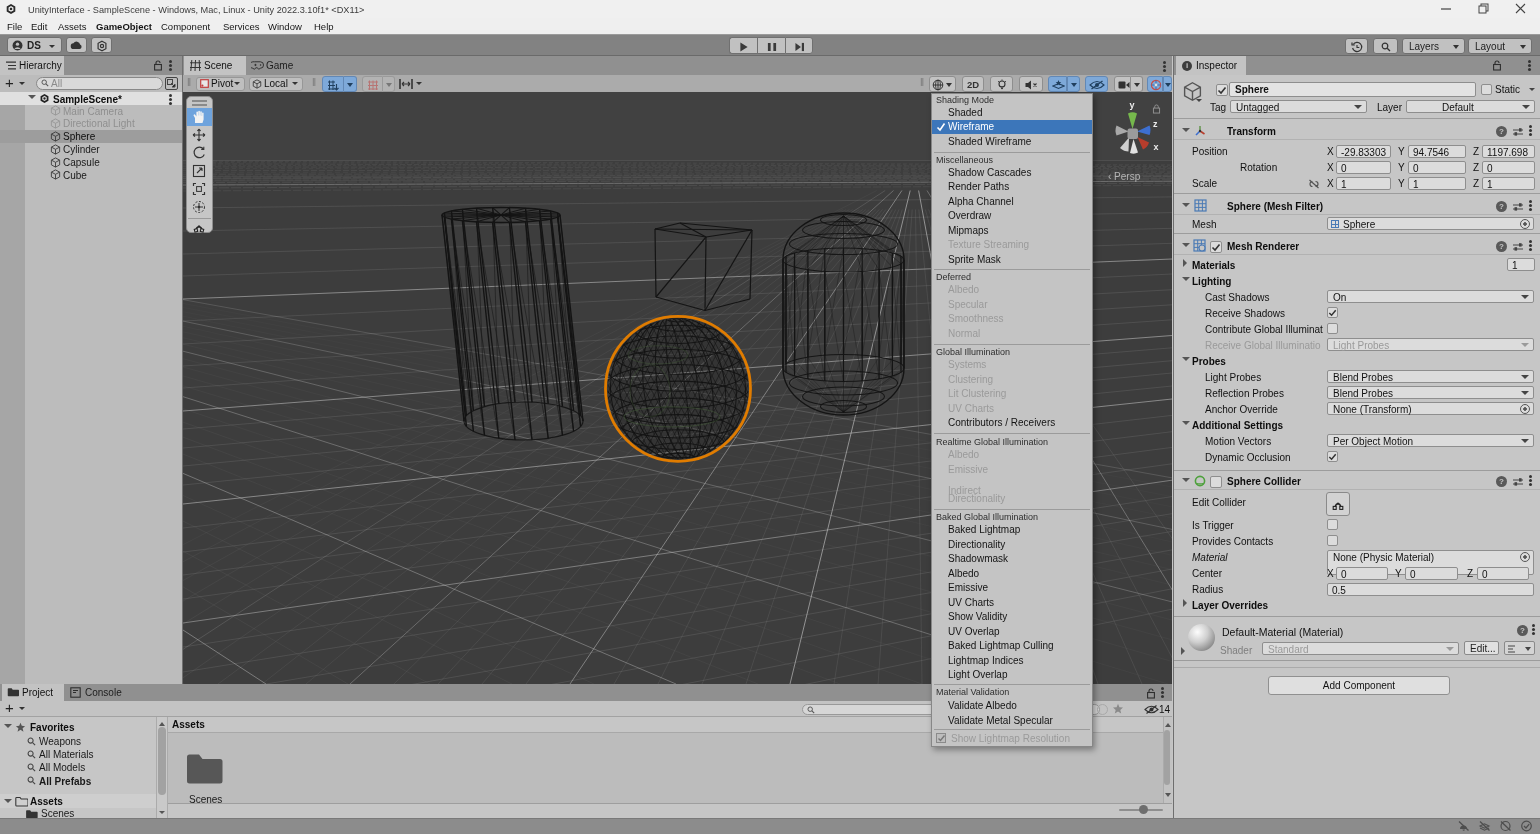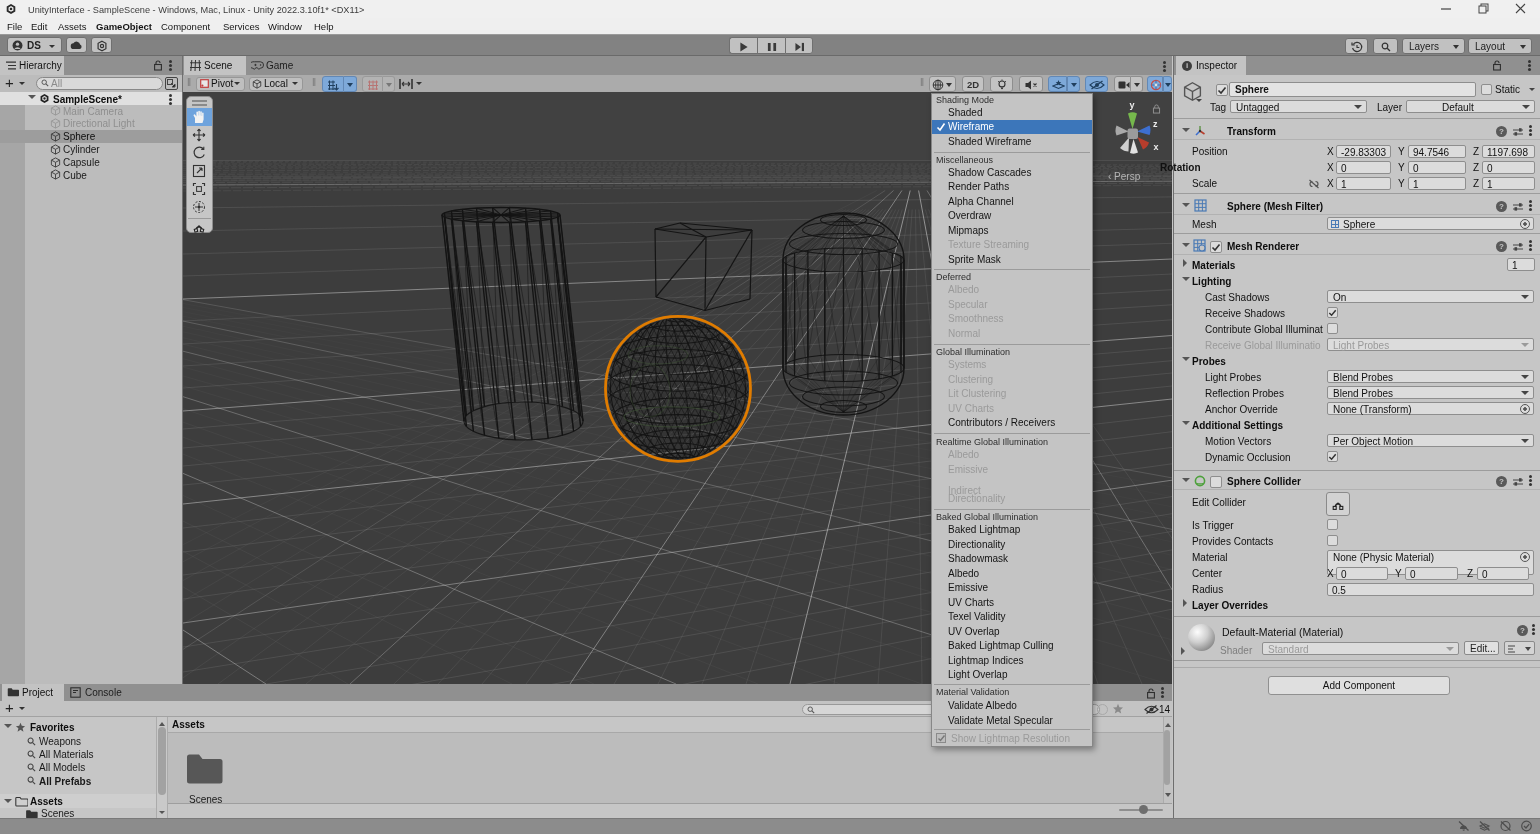--- a/index.html
+++ b/index.html
@@ -757,21 +757,21 @@
       <span style="position:absolute;left:4px;top:1px;font-size:10px;color:#111;white-space:nowrap;">-29.83303</span>
     </div>
 <div class="abs" style="left:1398px;top:146px;font-size:10px;color:#111;font-weight:normal;white-space:nowrap;">Y</div>
 <div class="abs fld" style="left:1408px;top:145px;width:58px;height:13px;">
       <span style="position:absolute;left:4px;top:1px;font-size:10px;color:#111;white-space:nowrap;">94.7546</span>
     </div>
 <div class="abs" style="left:1473px;top:146px;font-size:10px;color:#111;font-weight:normal;white-space:nowrap;">Z</div>
 <div class="abs fld" style="left:1482px;top:145px;width:53px;height:13px;">
       <span style="position:absolute;left:4px;top:1px;font-size:10px;color:#111;white-space:nowrap;">1197.698</span>
     </div>
-<div class="abs" style="left:1160px;top:161.8px;font-size:10px;color:#111;font-weight:bold;white-space:nowrap;">Rotation</div>
+<div class="abs" style="left:1240px;top:161.8px;font-size:10px;color:#111;font-weight:normal;white-space:nowrap;">Rotation</div>
 <div class="abs" style="left:1327px;top:161.8px;font-size:10px;color:#111;font-weight:normal;white-space:nowrap;">X</div>
 <div class="abs fld" style="left:1336px;top:160.8px;width:55px;height:13px;">
       <span style="position:absolute;left:4px;top:1px;font-size:10px;color:#111;white-space:nowrap;">0</span>
     </div>
 <div class="abs" style="left:1398px;top:161.8px;font-size:10px;color:#111;font-weight:normal;white-space:nowrap;">Y</div>
 <div class="abs fld" style="left:1408px;top:160.8px;width:58px;height:13px;">
       <span style="position:absolute;left:4px;top:1px;font-size:10px;color:#111;white-space:nowrap;">0</span>
     </div>
 <div class="abs" style="left:1473px;top:161.8px;font-size:10px;color:#111;font-weight:normal;white-space:nowrap;">Z</div>
 <div class="abs fld" style="left:1482px;top:160.8px;width:53px;height:13px;">
@@ -912,21 +912,21 @@
         <path d="M4 10.5 C5 5.5 9 5.5 10 10.5" fill="none" stroke="#222" stroke-width="1.4"></path>
         <rect x="2.2" y="9.4" width="3" height="3" fill="#d2d2d2" stroke="#222" stroke-width="1.1"></rect>
         <rect x="8.8" y="9.4" width="3" height="3" fill="#d2d2d2" stroke="#222" stroke-width="1.1"></rect>
         <circle cx="7" cy="6.4" r="1" fill="#222"></circle>
       </svg>
     </div>
 <div class="abs" style="left:1192px;top:520px;font-size:10px;color:#111;font-weight:normal;white-space:nowrap;">Is Trigger</div>
 <div class="abs" style="left:1327px;top:519px;width:11px;height:11px;background:#dcdcdc;border:1px solid #8e8e8e;border-radius:2px;"></div>
 <div class="abs" style="left:1192px;top:536px;font-size:10px;color:#111;font-weight:normal;white-space:nowrap;">Provides Contacts</div>
 <div class="abs" style="left:1327px;top:535px;width:11px;height:11px;background:#dcdcdc;border:1px solid #8e8e8e;border-radius:2px;"></div>
-<div class="abs" style="left:1192px;top:552px;font-size:10px;color:#111;font-weight:normal;white-space:nowrap;">Material</div>
+<div class="abs" style="left:1192px;top:552px;font-size:10px;color:#111;font-weight:normal;white-space:nowrap;font-style:italic;">Material</div>
 <div class="abs fld" style="left:1327px;top:550px;width:207px;height:25px;">
       <span style="position:absolute;left:5px;top:1px;font-size:10px;color:#111;white-space:nowrap;">None (Physic Material)</span>
       <span class="target" style="top:1px;"></span>
     </div>
 <div class="abs" style="left:1192px;top:568px;font-size:10px;color:#111;font-weight:normal;white-space:nowrap;">Center</div>
 <div class="abs" style="left:1327px;top:568px;font-size:10px;color:#111;font-weight:normal;white-space:nowrap;">X</div>
 <div class="abs fld" style="left:1336px;top:567px;width:52px;height:13px;">
       <span style="position:absolute;left:4px;top:1px;font-size:10px;color:#111;white-space:nowrap;">0</span>
     </div>
 <div class="abs" style="left:1395px;top:568px;font-size:10px;color:#111;font-weight:normal;white-space:nowrap;">Y</div>
@@ -1113,21 +1113,21 @@
     <div class="abs" style="left:948px;top:478px;font-size:10px;color:#9a9a9a;font-weight:normal;white-space:nowrap;z-index:51;margin-top:7px;">Indirect</div>
     <div class="abs" style="left:948px;top:492.5px;font-size:10px;color:#9a9a9a;font-weight:normal;white-space:nowrap;z-index:51;">Directionality</div>
     <div class="abs" style="left:934px;top:508.5px;width:156px;height:1px;background:#9b9b9b;z-index:51;"></div>
     <div class="abs" style="left:936px;top:511.5px;font-size:9px;color:#2e2e2e;font-weight:normal;white-space:nowrap;z-index:51;">Baked Global Illumination</div>
     <div class="abs" style="left:948px;top:524px;font-size:10px;color:#141414;font-weight:normal;white-space:nowrap;z-index:51;">Baked Lightmap</div>
     <div class="abs" style="left:948px;top:538.5px;font-size:10px;color:#141414;font-weight:normal;white-space:nowrap;z-index:51;">Directionality</div>
     <div class="abs" style="left:948px;top:553px;font-size:10px;color:#141414;font-weight:normal;white-space:nowrap;z-index:51;">Shadowmask</div>
     <div class="abs" style="left:948px;top:567.5px;font-size:10px;color:#141414;font-weight:normal;white-space:nowrap;z-index:51;">Albedo</div>
     <div class="abs" style="left:948px;top:582px;font-size:10px;color:#141414;font-weight:normal;white-space:nowrap;z-index:51;">Emissive</div>
     <div class="abs" style="left:948px;top:596.5px;font-size:10px;color:#141414;font-weight:normal;white-space:nowrap;z-index:51;">UV Charts</div>
-    <div class="abs" style="left:948px;top:611px;font-size:10px;color:#141414;font-weight:normal;white-space:nowrap;z-index:51;">Texel Validity</div>
+    <div class="abs" style="left:948px;top:611px;font-size:10px;color:#141414;font-weight:normal;white-space:nowrap;z-index:51;">Show Validity</div>
     <div class="abs" style="left:948px;top:625.5px;font-size:10px;color:#141414;font-weight:normal;white-space:nowrap;z-index:51;">UV Overlap</div>
     <div class="abs" style="left:948px;top:640px;font-size:10px;color:#141414;font-weight:normal;white-space:nowrap;z-index:51;">Baked Lightmap Culling</div>
     <div class="abs" style="left:948px;top:654.5px;font-size:10px;color:#141414;font-weight:normal;white-space:nowrap;z-index:51;">Lightmap Indices</div>
     <div class="abs" style="left:948px;top:669px;font-size:10px;color:#141414;font-weight:normal;white-space:nowrap;z-index:51;">Light Overlap</div>
     <div class="abs" style="left:934px;top:684px;width:156px;height:1px;background:#9b9b9b;z-index:51;"></div>
     <div class="abs" style="left:936px;top:686.5px;font-size:9px;color:#2e2e2e;font-weight:normal;white-space:nowrap;z-index:51;">Material Validation</div>
     <div class="abs" style="left:948px;top:700px;font-size:10px;color:#141414;font-weight:normal;white-space:nowrap;z-index:51;">Validate Albedo</div>
     <div class="abs" style="left:948px;top:714.5px;font-size:10px;color:#141414;font-weight:normal;white-space:nowrap;z-index:51;">Validate Metal Specular</div>
     <div class="abs" style="left:934px;top:728.5px;width:156px;height:1px;background:#9b9b9b;z-index:51;"></div>
     <div class="abs" style="left:936px;top:733px;width:10px;height:10px;background:#bdbdbd;border:1px solid #8a8a8a;z-index:52;">

